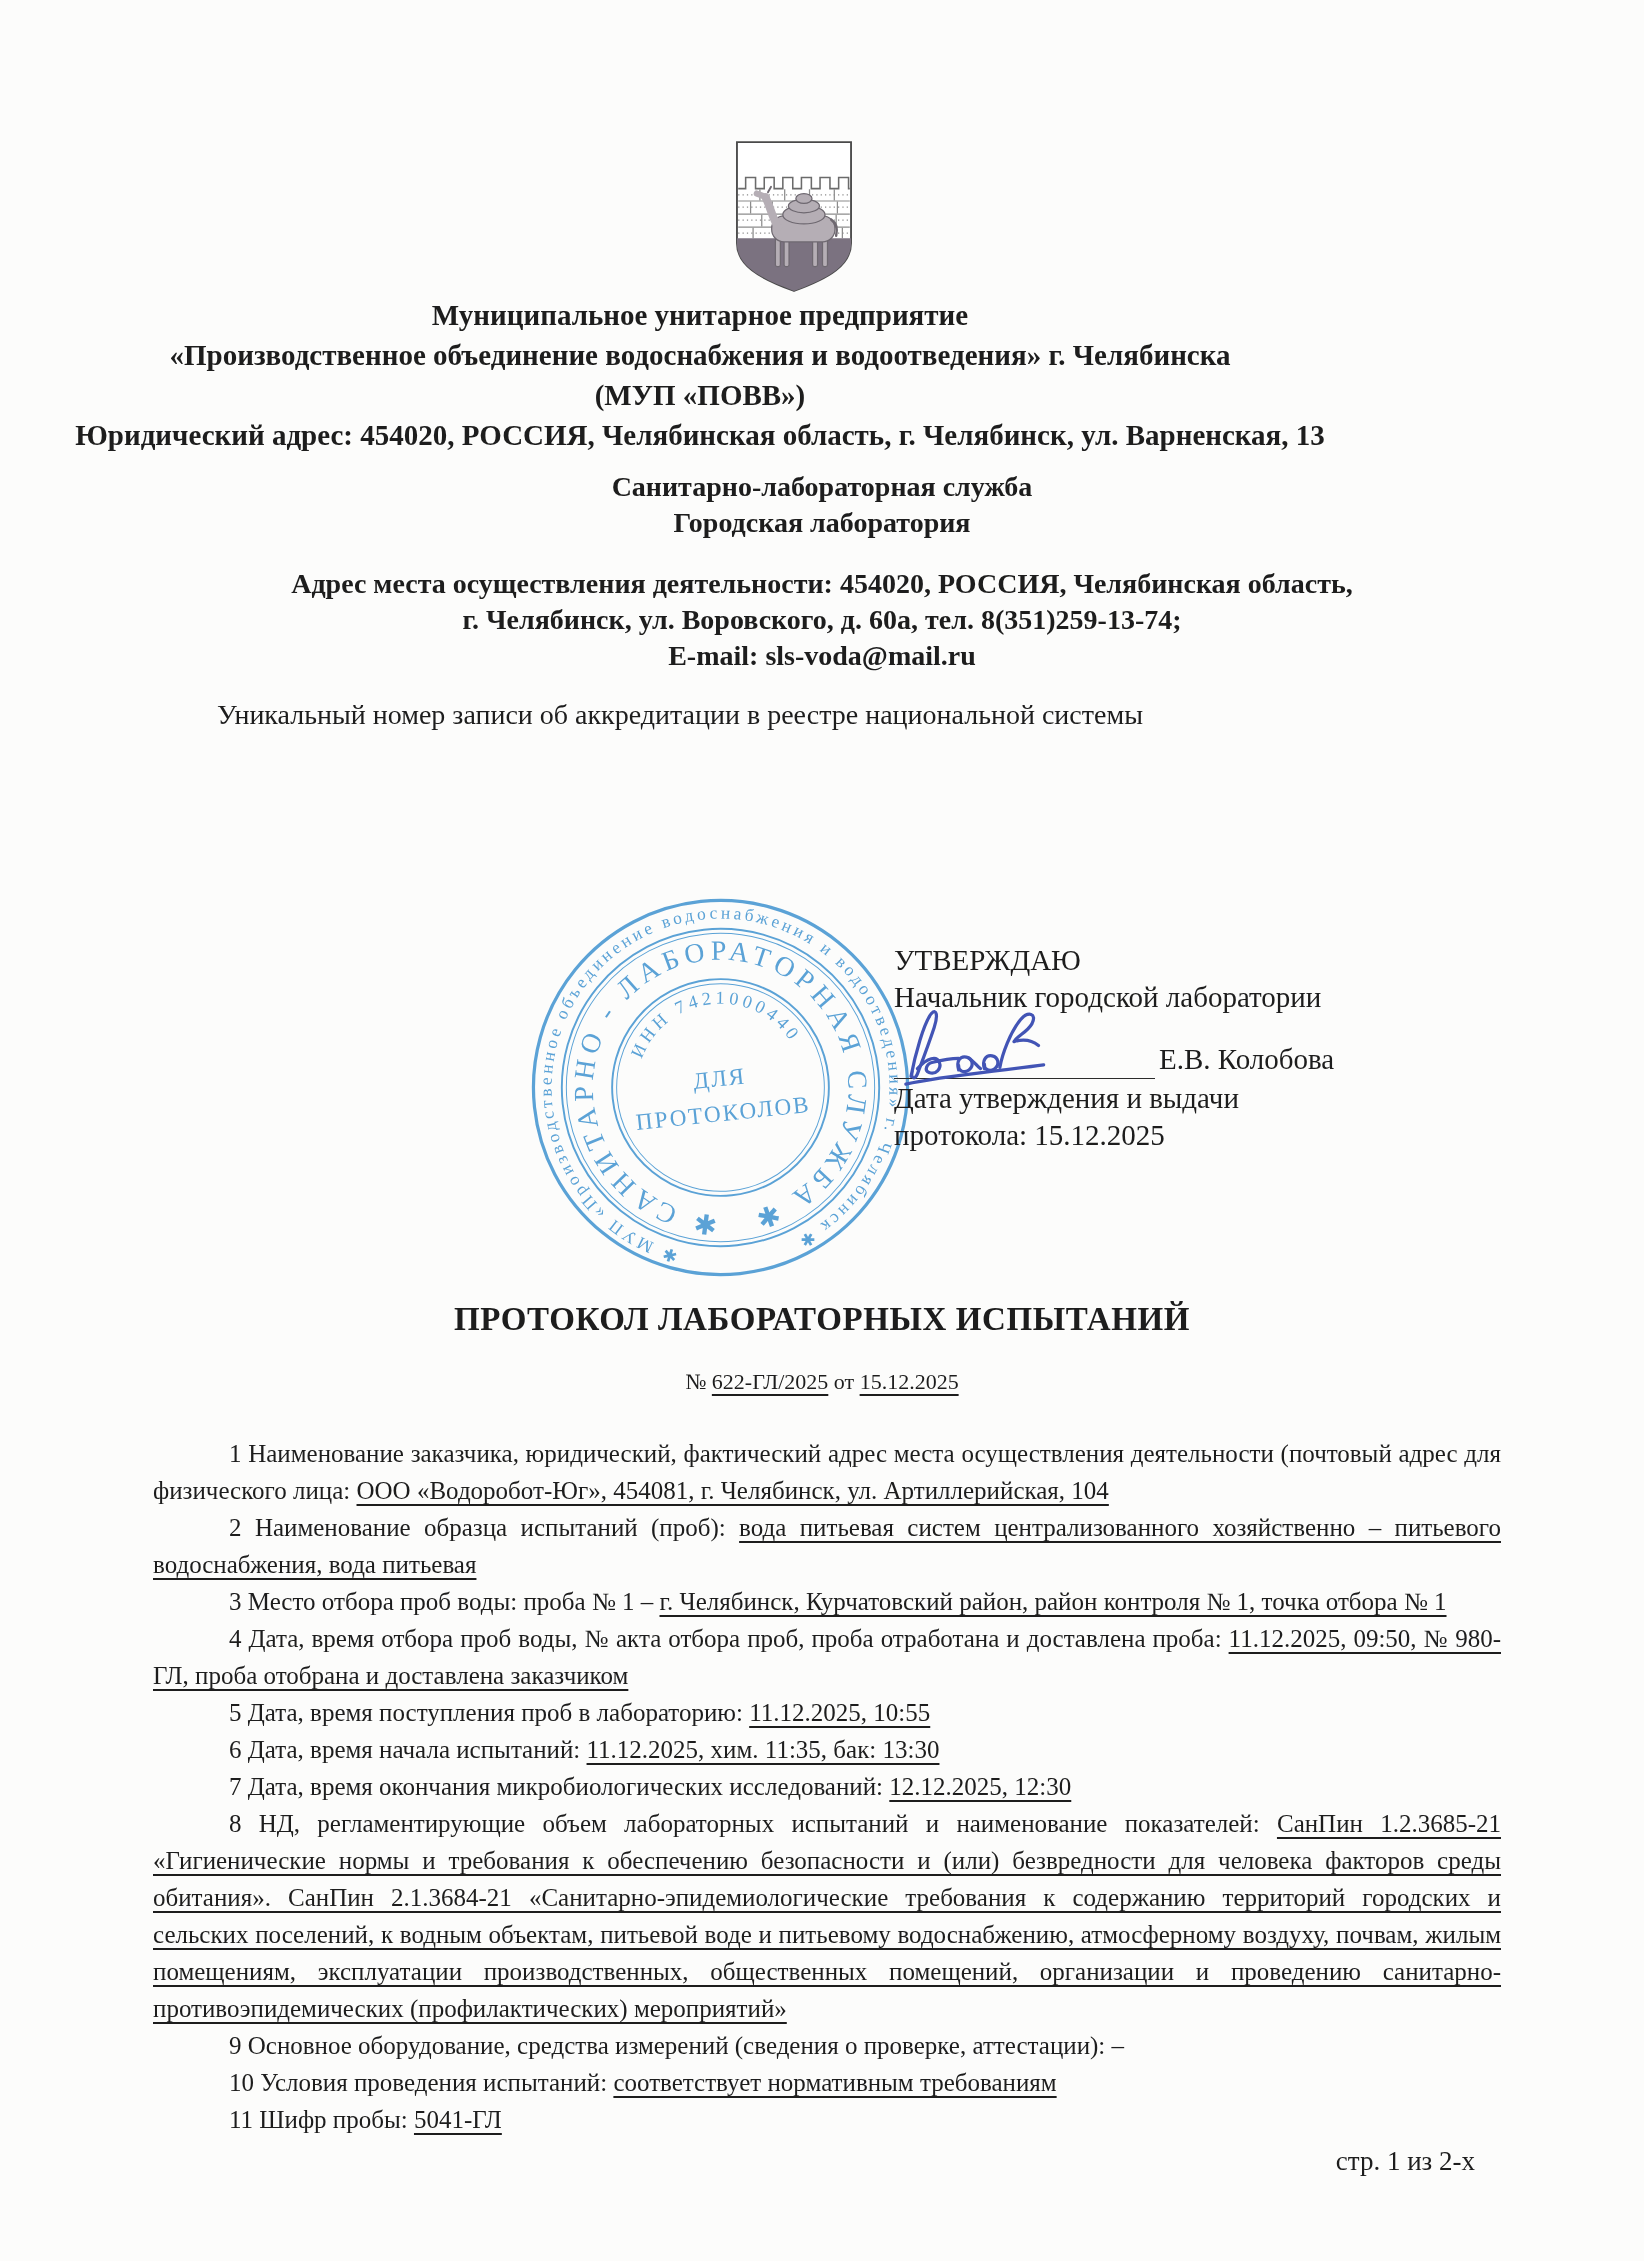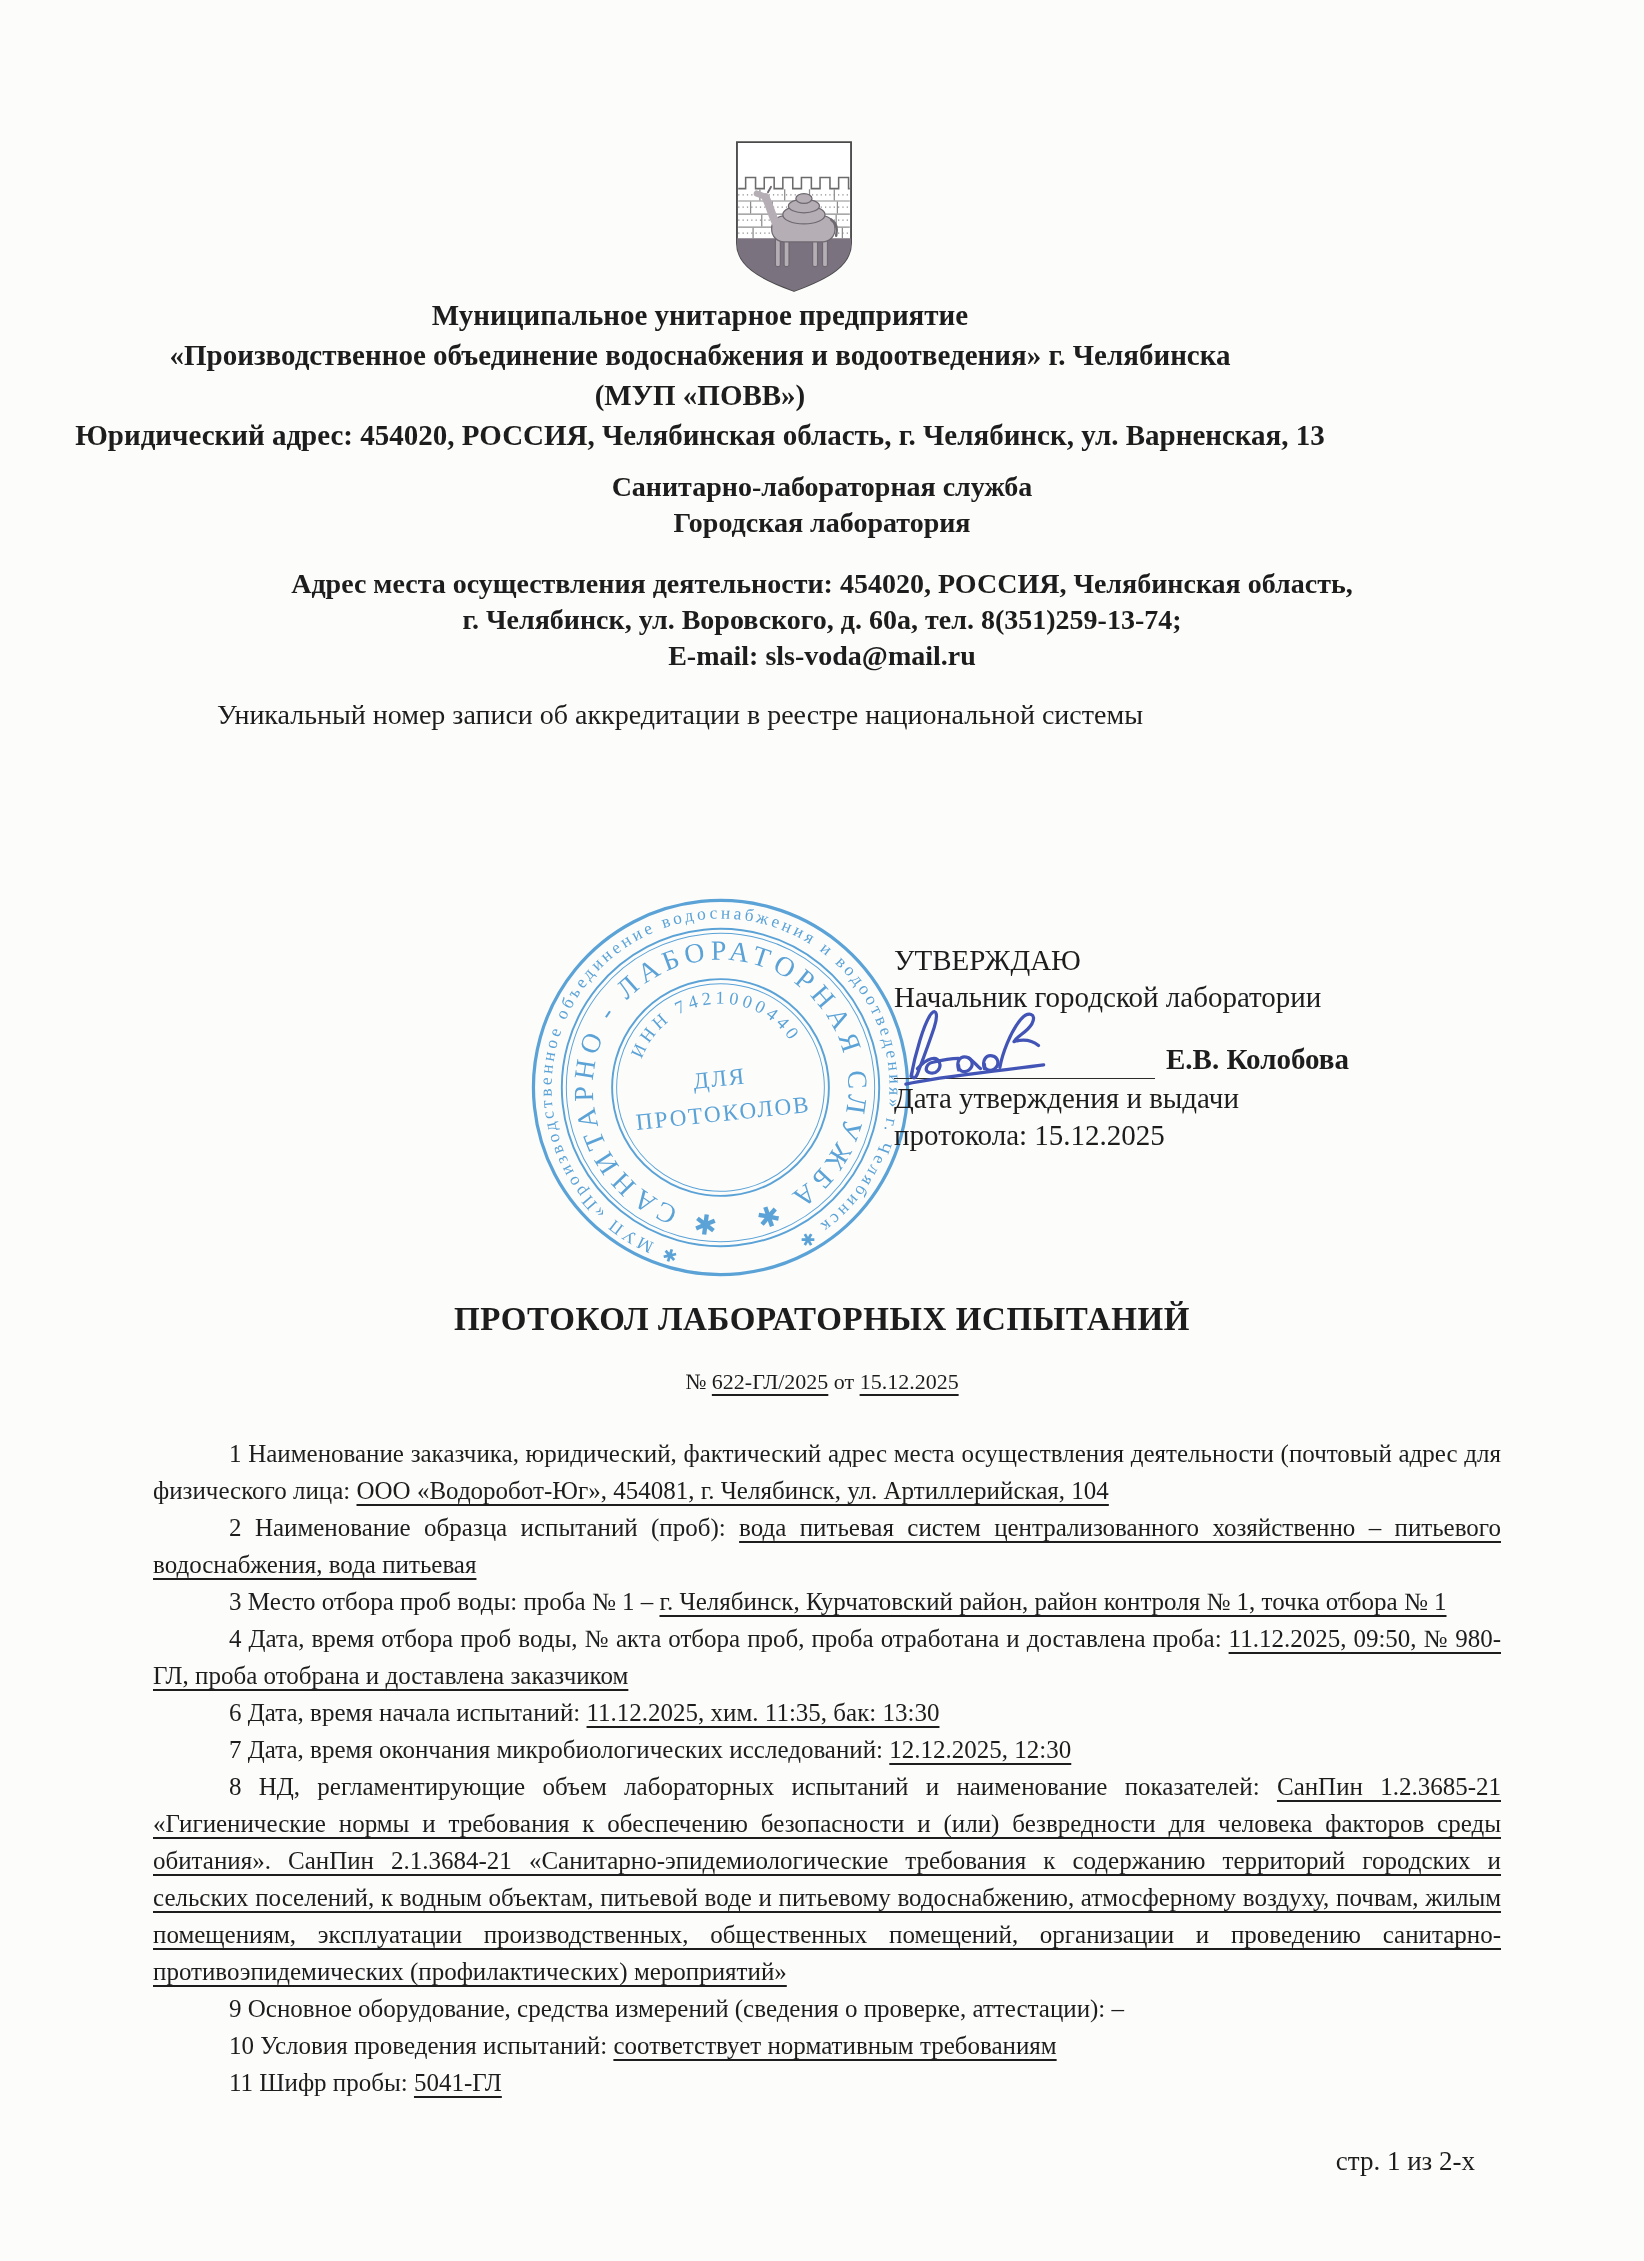--- a/index.html
+++ b/index.html
@@ -18,21 +18,21 @@
   .address-block{position:absolute;left:0;top:566px;width:1644px;font-size:28px;line-height:36px;font-weight:bold;text-align:center;}
   .accred-block{position:absolute;left:0;top:697px;width:1360px;font-size:28px;line-height:36px;text-align:center;}
 
   .stamp-wrap{position:absolute;left:527px;top:894px;width:387px;height:387px;z-index:1;}
   .stamp-svg{width:100%;height:100%;opacity:.85;}
 
   .approval{position:absolute;left:894px;top:942px;width:502px;font-size:29px;line-height:37px;z-index:2;}
   .sig-row{position:relative;height:64px;white-space:nowrap;}
   .sig-line{display:inline-block;width:261px;height:62px;border-bottom:1.9px solid #2b2b2b;position:relative;vertical-align:bottom;}
   .sig-svg{position:absolute;left:-5.2px;bottom:-19.3px;width:232px;height:103px;}
-  .sig-name{display:inline-block;margin-left:11px;vertical-align:bottom;padding-bottom:1.3px;font-weight:bold;}
+  .sig-name{display:inline-block;margin-left:4px;vertical-align:bottom;padding-bottom:1.3px;}
 
   .title-block{position:absolute;left:0;top:1299px;width:1644px;text-align:center;}
   .title-main{font-size:33px;font-weight:bold;letter-spacing:0.6px;line-height:40px;}
   .title-num{font-size:22px;margin-top:24px;line-height:37px;}
 
   .u{text-decoration:underline;text-decoration-thickness:1.6px;text-underline-offset:4.5px;}
 
   .body-items{position:absolute;left:153px;top:1435px;width:1348px;font-size:25px;line-height:37px;text-align:justify;}
   .body-items p{margin:0;text-indent:76px;}
 
@@ -153,20 +153,21 @@
 <div class="title-block">
   <div class="title-main">ПРОТОКОЛ ЛАБОРАТОРНЫХ ИСПЫТАНИЙ</div>
   <div class="title-num"><span>№ </span><span class="u">622-ГЛ/2025</span><span> от </span><span class="u">15.12.2025</span></div>
 </div>
 
 <div class="body-items">
   <p><span>1 Наименование заказчика, юридический, фактический адрес места осуществления деятельности (почтовый адрес для физического лица: </span><span class="u">ООО «Водоробот-Юг», 454081, г. Челябинск, ул. Артиллерийская, 104</span></p>
   <p><span>2 Наименование образца испытаний (проб): </span><span class="u">вода питьевая систем централизованного хозяйственно – питьевого водоснабжения, вода питьевая</span></p>
   <p><span>3 Место отбора проб воды: проба № 1 – </span><span class="u">г. Челябинск, Курчатовский район, район контроля № 1, точка отбора № 1</span></p>
   <p><span>4 Дата, время отбора проб воды, № акта отбора проб, проба отработана и доставлена проба: </span><span class="u">11.12.2025, 09:50, № 980-ГЛ, проба отобрана и доставлена заказчиком</span></p>
+  <p><span>5 Дата, время поступления проб в лабораторию: </span><span class="u">11.12.2025, 10:55</span></p>
   <p><span>6 Дата, время начала испытаний: </span><span class="u">11.12.2025, хим. 11:35, бак: 13:30</span></p>
   <p><span>7 Дата, время окончания микробиологических исследований: </span><span class="u">12.12.2025, 12:30</span></p>
   <p><span>8 НД, регламентирующие объем лабораторных испытаний и наименование показателей: </span><span class="u">СанПин 1.2.3685-21 «Гигиенические нормы и требования к обеспечению безопасности и (или) безвредности для человека факторов среды обитания». СанПин 2.1.3684-21 «Санитарно-эпидемиологические требования к содержанию территорий городских и сельских поселений, к водным объектам, питьевой воде и питьевому водоснабжению, атмосферному воздуху, почвам, жилым помещениям, эксплуатации производственных, общественных помещений, организации и проведению санитарно-противоэпидемических (профилактических) мероприятий»</span></p>
   <p><span>9 Основное оборудование, средства измерений (сведения о проверке, аттестации): –</span><span class="u"></span></p>
   <p><span>10 Условия проведения испытаний: </span><span class="u">соответствует нормативным требованиям</span></p>
   <p><span>11 Шифр пробы: </span><span class="u">5041-ГЛ</span></p>
 </div>
 
 <div class="page-footer">стр. 1 из 2-х</div>
 

